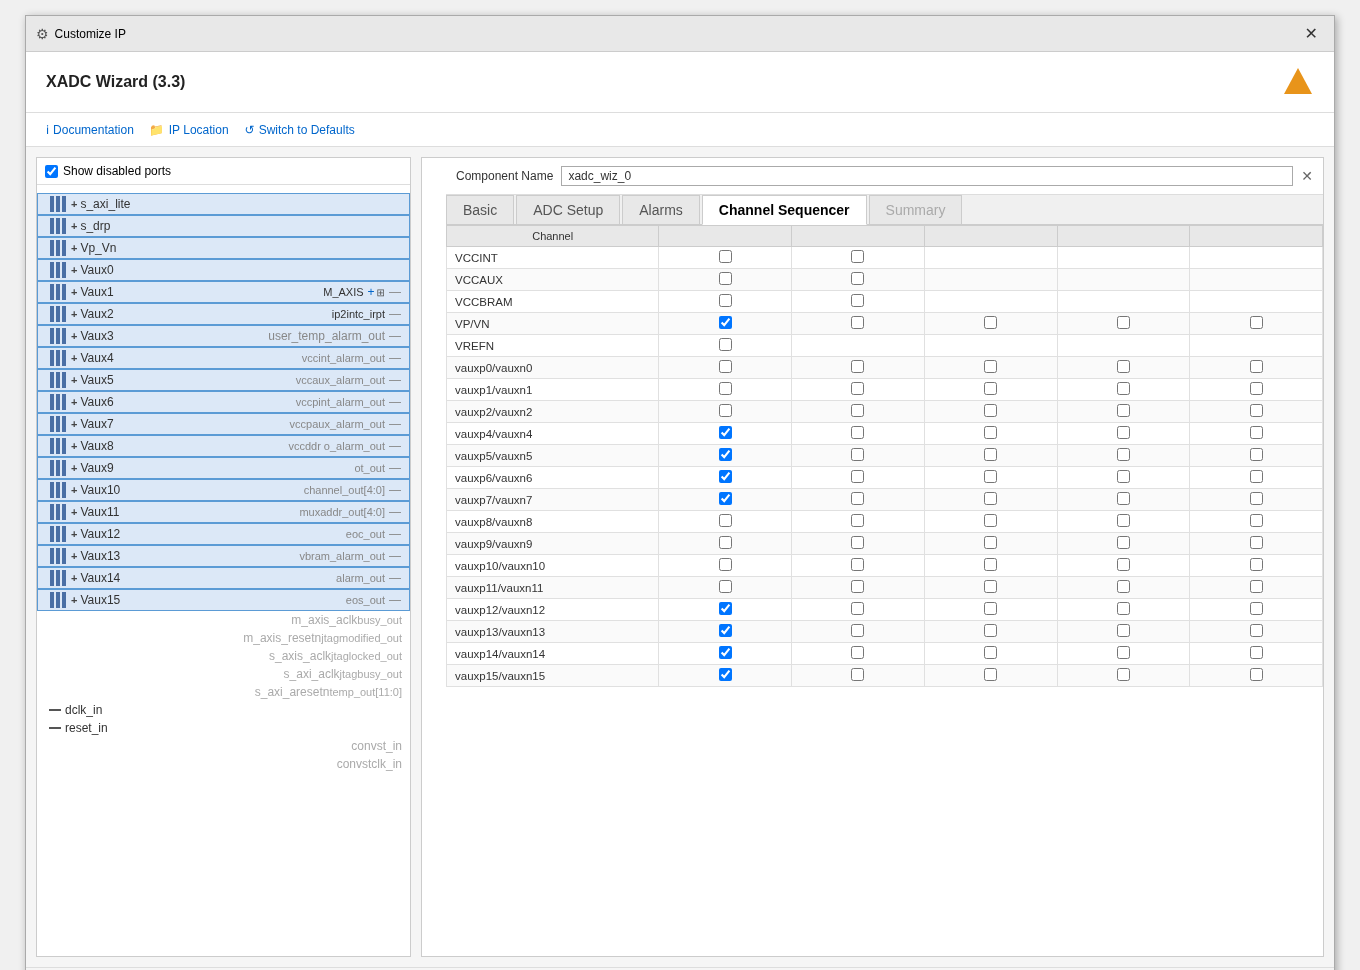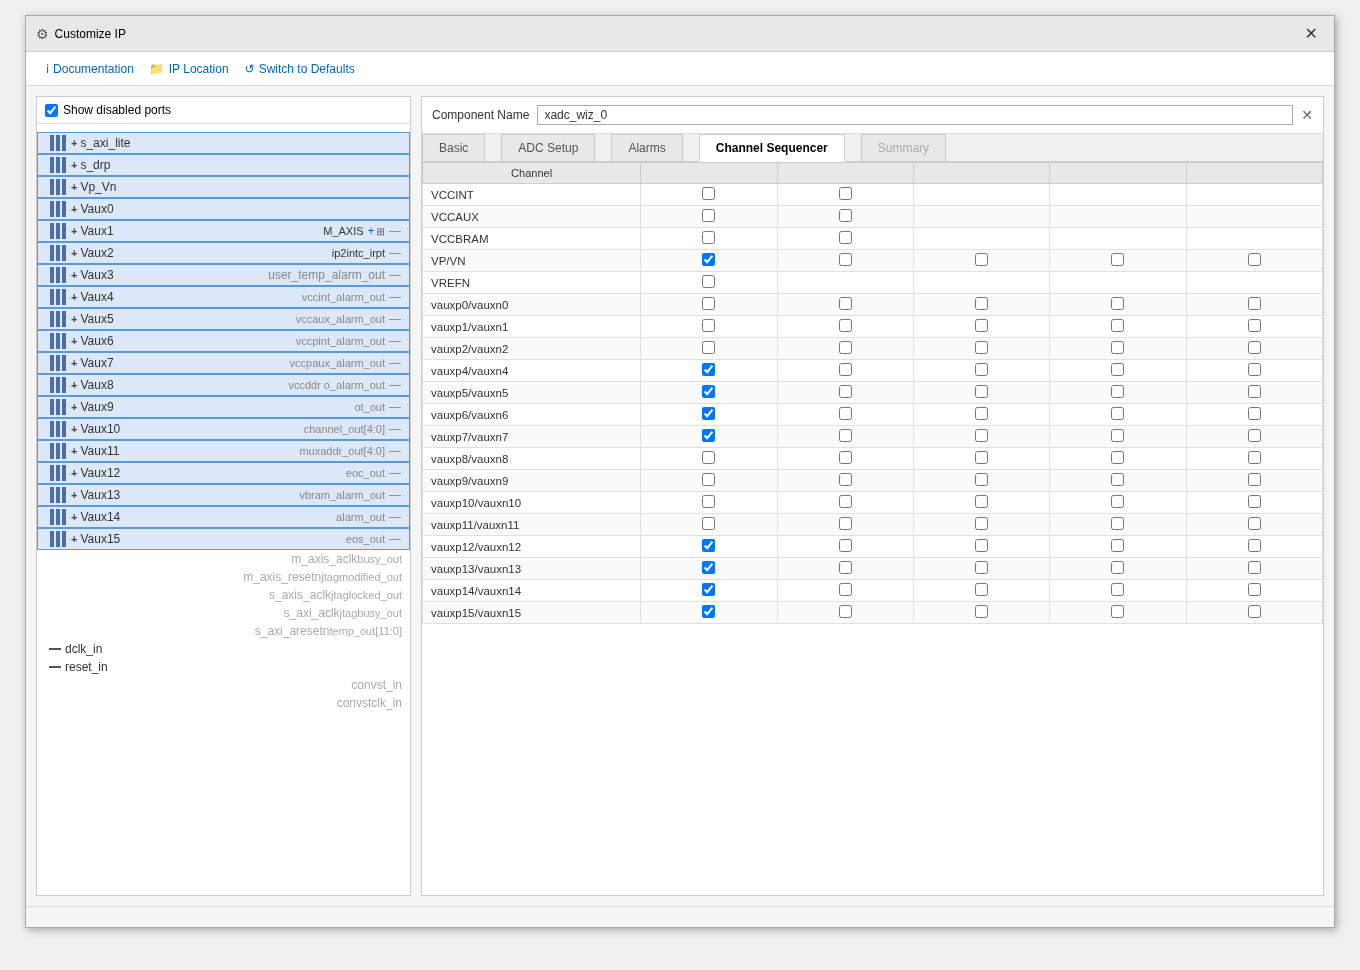--- a/index.html
+++ b/index.html
@@ -28,28 +28,28 @@
     .checkbox-label { display: flex; align-items: center; gap: 5px; cursor: pointer; font-size: 12px; }
     .port-tree { flex: 1; overflow-y: auto; padding: 8px 0; position: relative; }
     
     .port-item { display: flex; align-items: center; padding: 2px 8px 2px 12px; position: relative; color: #333; font-size: 11.5px; min-height: 18px; }
     .port-item.active { background: #dce8f7; border: 1px solid #5b9bd5; }
     .port-name { flex: 1; }
     .port-right { margin-left: auto; color: #555; font-size: 11px; }
     .port-item.disabled { color: #aaa; text-align: right; }
 
     
-    .right-panel { flex: 1; border: 1px solid #ccc; background: white; display: flex; flex-direction: column; }
+    .right-panel { flex: 1; border: 1px solid #ccc; background: white; display: flex; flex-direction: column; padding-left: 24px; }
     .component-name-row { padding: 8px 10px; display: flex; align-items: center; gap: 8px; border-bottom: 1px solid #ddd; }
     .component-name-label { font-size: 12px; color: #333; }
     .component-name-value { border: 1px solid #aaa; padding: 2px 6px; font-size: 12px; flex: 1; color: #333; }
     .close-x { margin-left: auto; cursor: pointer; color: #666; font-size: 14px; }
 
     .tabs { display: flex; border-bottom: 1px solid #ccc; background: #f0f0f0; }
-    .tab { padding: 6px 16px; border: 1px solid #ccc; border-bottom: none; cursor: pointer; font-size: 12px; color: #555; background: #e8e8e8; margin-right: 16px; }
+    .tab { padding: 6px 16px; border: 1px solid #ccc; border-bottom: none; cursor: pointer; font-size: 14px; color: #555; background: #e8e8e8; margin-right: 2px; }
     .tab.active { background: white; color: #000; font-weight: bold; border-bottom: 1px solid white; margin-bottom: -1px; z-index: 1; }
 
     .table-container { flex: 1; overflow-y: auto; }
     table { width: 100%; border-collapse: collapse; }
     thead { position: sticky; top: 0; z-index: 2; }
     th { background: #e8e8e8; border: 1px solid #ccc; padding: 4px 8px; font-size: 11px; font-weight: normal; text-align: center; color: #333; }
     th.left-align { text-align: center; }
     td { border: 1px solid #e0e0e0; padding: 3px 8px; font-size: 11.5px; color: #333; }
     td.channel-name { font-size: 11.5px; }
     tr:nth-child(even) { background: #fafafa; }
@@ -75,20 +75,26 @@
 <div class="window">
 
   <div class="title-bar">
     <div class="title-bar-left">
       <span class="title-icon">⚙</span>
       <span>Customize IP</span>
     </div>
     <button class="close-btn">✕</button>
   </div>
 
+  <div class="app-header">
+    <span class="app-title">XADC Wizard (3.3)</span>
+    <svg class="xilinx-logo" viewBox="0 0 32 32" xmlns="http://www.w3.org/2000/svg">
+      <polygon points="16,2 30,28 2,28" fill="#e8941a"></polygon>
+    </svg>
+  </div>
 
   <div class="toolbar">
     <a class="toolbar-btn">
       <span class="toolbar-icon">ℹ</span>
       <span>Documentation</span>
     </a>
     <a class="toolbar-btn">
       <span class="toolbar-icon">📁</span>
       <span>IP Location</span>
     </a>

